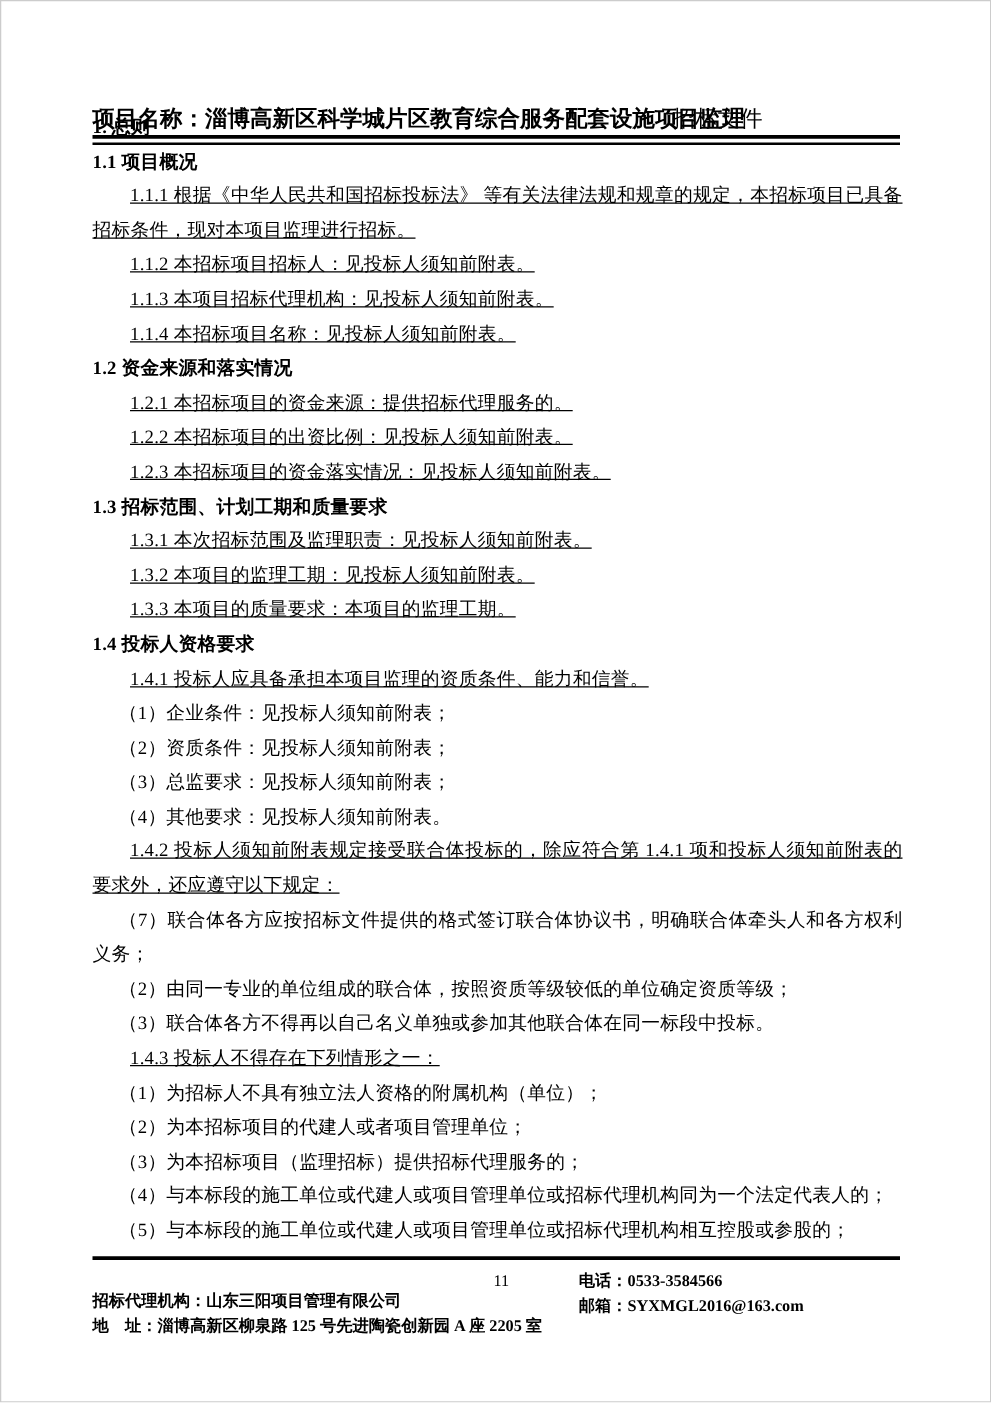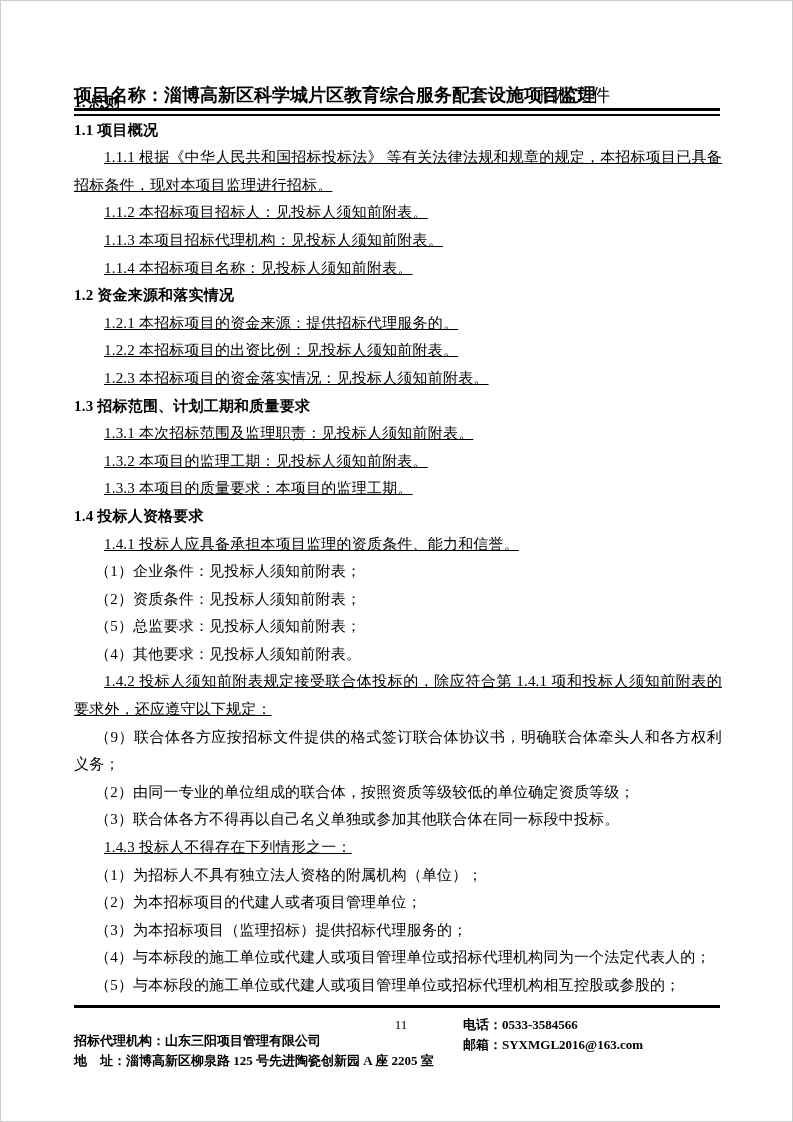--- a/index.html
+++ b/index.html
@@ -107,24 +107,24 @@
     <p class="para ind2">1.2.2 本招标项目的出资比例：见投标人须知前附表。</p>
     <p class="para ind2">1.2.3 本招标项目的资金落实情况：见投标人须知前附表。</p>
     <p class="para h2">1.3 招标范围、计划工期和质量要求</p>
     <p class="para ind2">1.3.1 本次招标范围及监理职责：见投标人须知前附表。</p>
     <p class="para ind2">1.3.2 本项目的监理工期：见投标人须知前附表。</p>
     <p class="para ind2">1.3.3 本项目的质量要求：本项目的监理工期。</p>
     <p class="para h2">1.4 投标人资格要求</p>
     <p class="para ind2">1.4.1 投标人应具备承担本项目监理的资质条件、能力和信誉。</p>
     <p class="para ind15">（1）企业条件：见投标人须知前附表；</p>
     <p class="para ind15">（2）资质条件：见投标人须知前附表；</p>
-    <p class="para ind15">（5）总监要求：见投标人须知前附表；</p>
+    <p class="para ind15">（3）总监要求：见投标人须知前附表；</p>
     <p class="para ind15">（4）其他要求：见投标人须知前附表。</p>
     <p class="para ind2">1.4.2 投标人须知前附表规定接受联合体投标的，除应符合第 1.4.1 项和投标人须知前附表的要求外，还应遵守以下规定：</p>
-    <p class="para ind15">（9）联合体各方应按招标文件提供的格式签订联合体协议书，明确联合体牵头人和各方权利义务；</p>
+    <p class="para ind15">（7）联合体各方应按招标文件提供的格式签订联合体协议书，明确联合体牵头人和各方权利义务；</p>
     <p class="para ind15">（2）由同一专业的单位组成的联合体，按照资质等级较低的单位确定资质等级；</p>
     <p class="para ind15">（3）联合体各方不得再以自己名义单独或参加其他联合体在同一标段中投标。</p>
     <p class="para ind2">1.4.3 投标人不得存在下列情形之一：</p>
     <p class="para ind15">（1）为招标人不具有独立法人资格的附属机构（单位）；</p>
     <p class="para ind15">（2）为本招标项目的代建人或者项目管理单位；</p>
     <p class="para ind15">（3）为本招标项目（监理招标）提供招标代理服务的；</p>
     <p class="para ind15">（4）与本标段的施工单位或代建人或项目管理单位或招标代理机构同为一个法定代表人的；</p>
     <p class="para ind15">（5）与本标段的施工单位或代建人或项目管理单位或招标代理机构相互控股或参股的；</p>
   </div>
 

